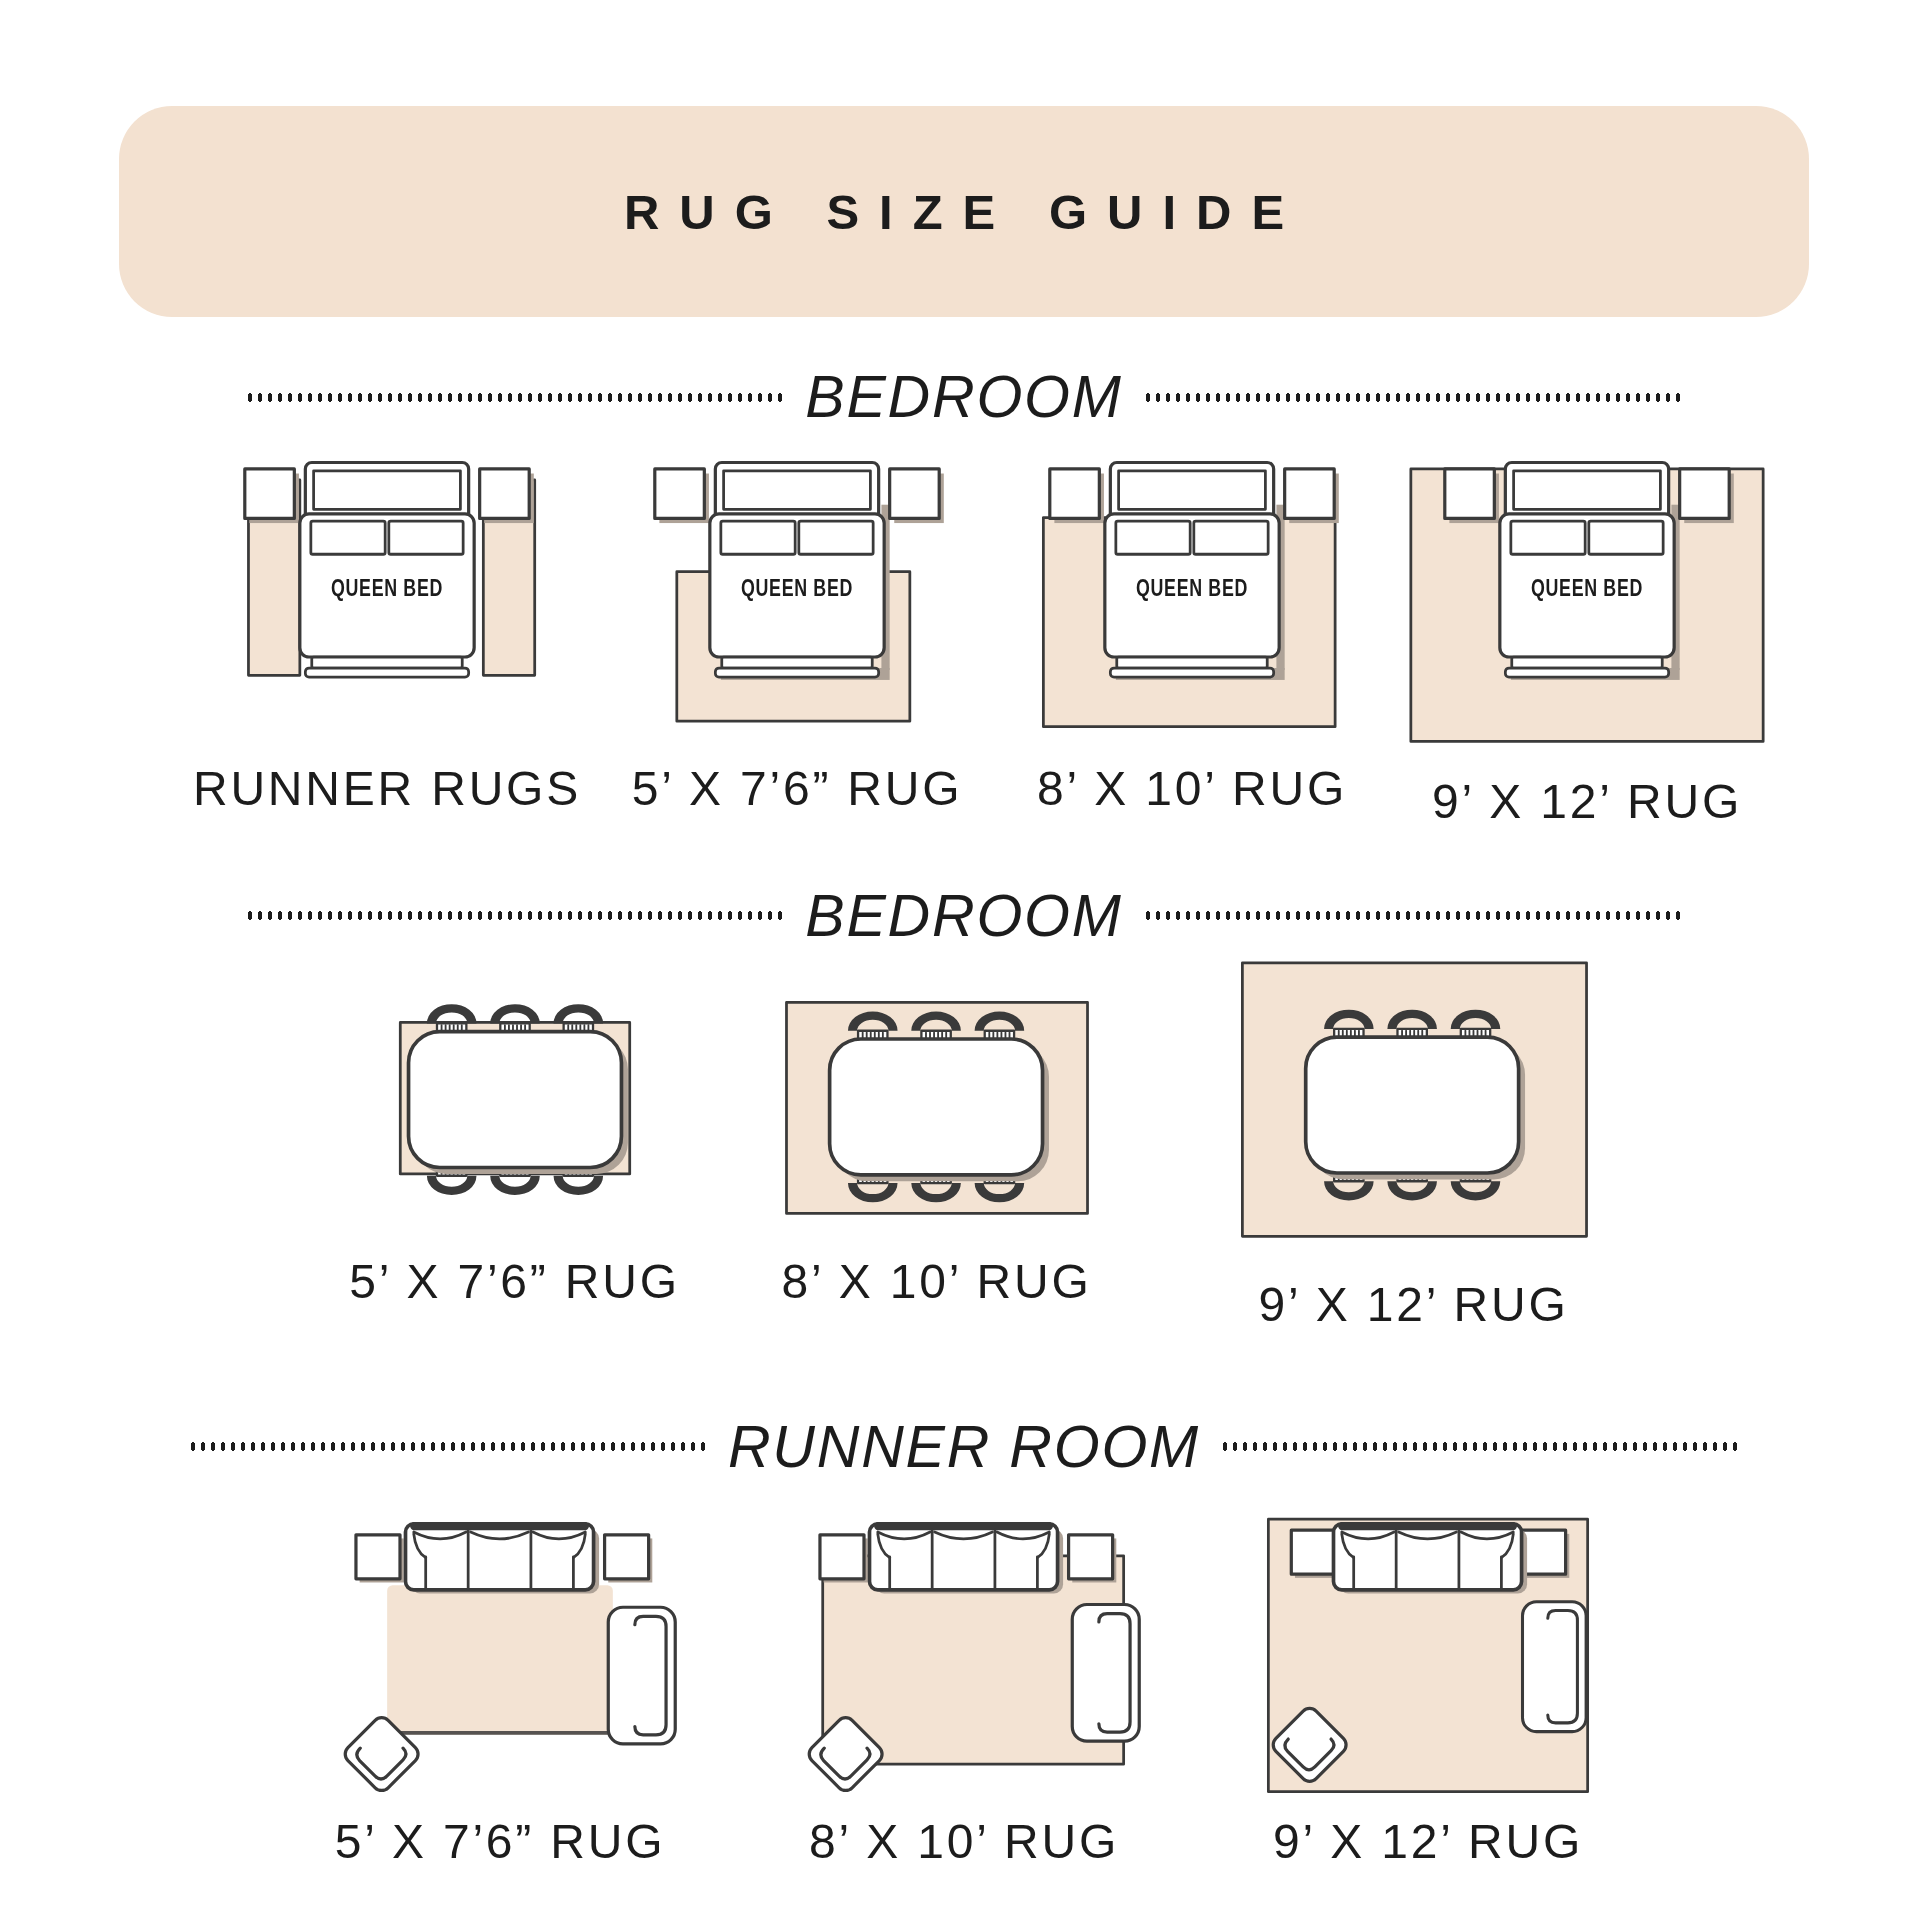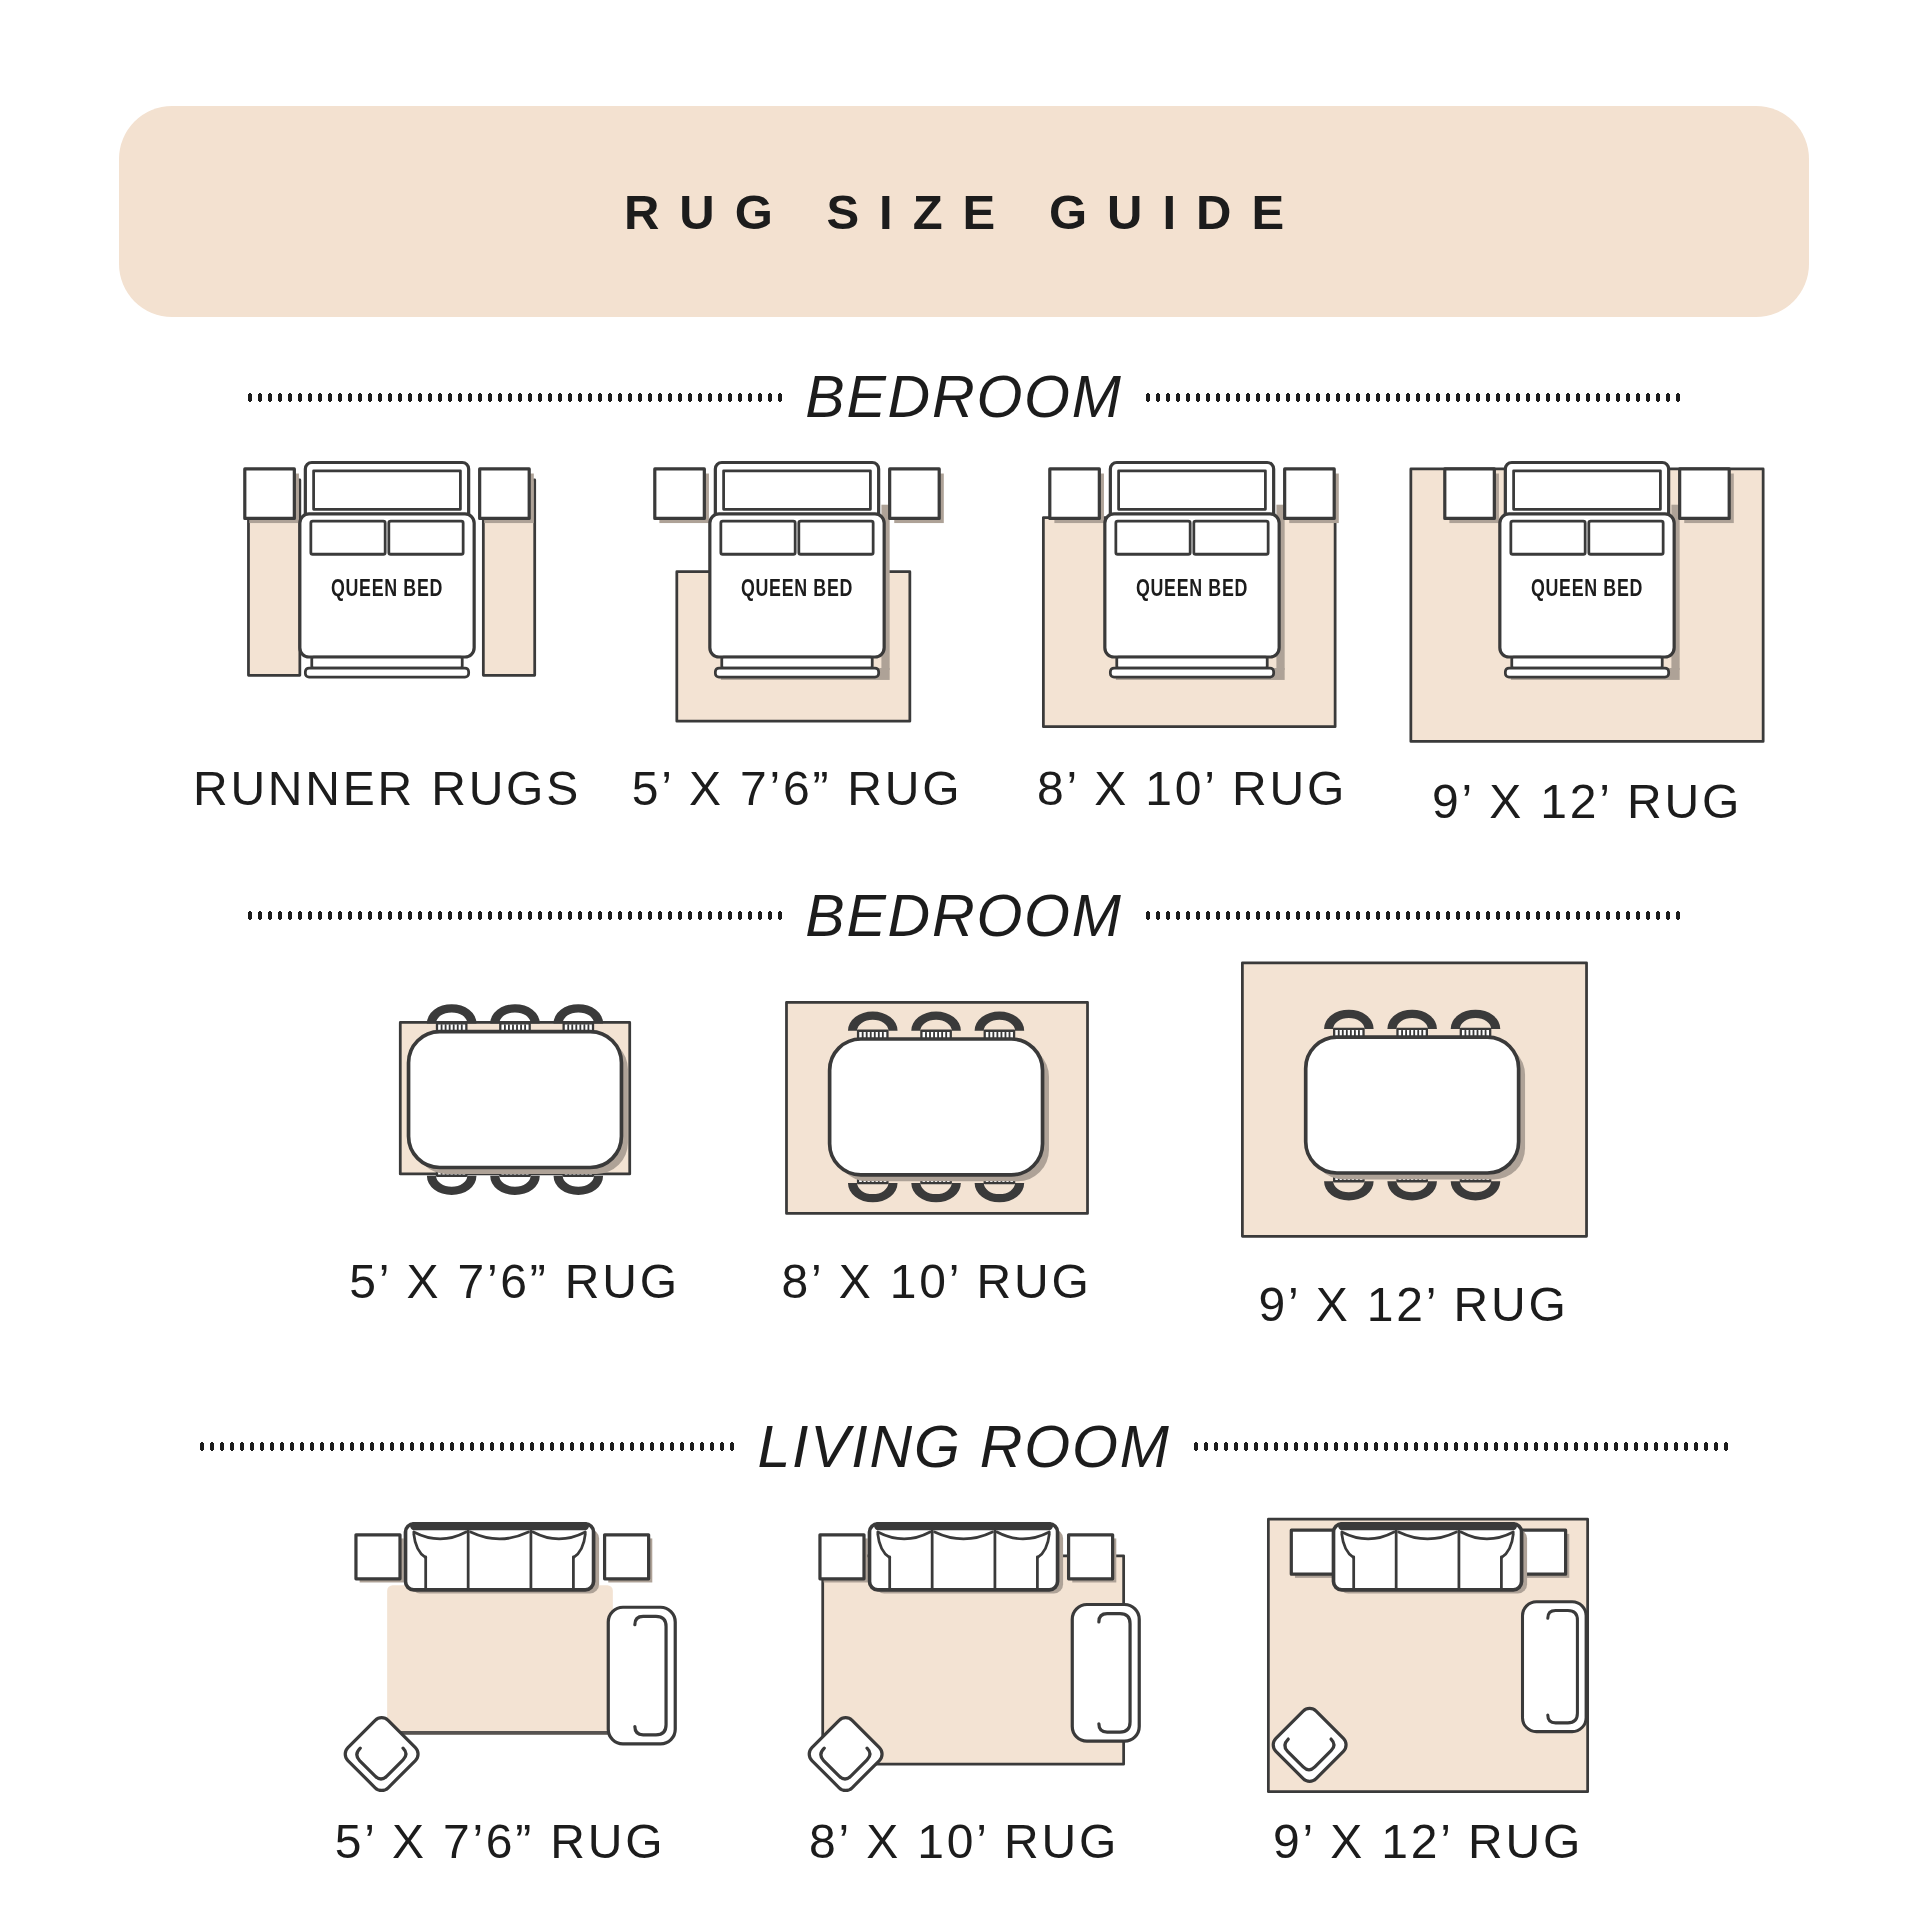--- a/index.html
+++ b/index.html
@@ -228,21 +228,21 @@
         <use href="#chair" transform="translate(292 265) rotate(180)"></use>
         <use href="#ktable" x="77" y="83"></use>
       </svg>
       <div class="size-label">9’ X 12’ RUG</div>
     </div>
 
   </div>
 
   <div class="sec-head living">
     <div class="dots"></div>
-    <div class="sec-title">LIVING ROOM</div>
+    <div class="sec-title">RUNNER ROOM</div>
     <div class="dots"></div>
   </div>
 
   <div class="row living">
 
     <div class="diagram">
       <svg class="dg" viewBox="0 0 390 315">
         <rect class="fr" x="72" y="82" width="246" height="163" rx="6"></rect>
         <rect class="fd" x="84" y="241" width="234" height="4" rx="2" opacity="0.85"></rect>
         <use href="#sidetable" x="38" y="27"></use>

